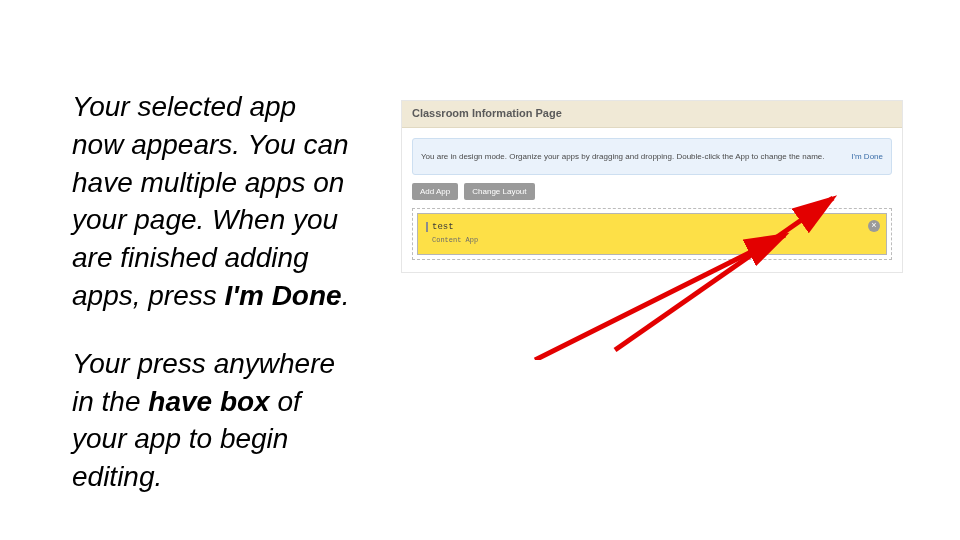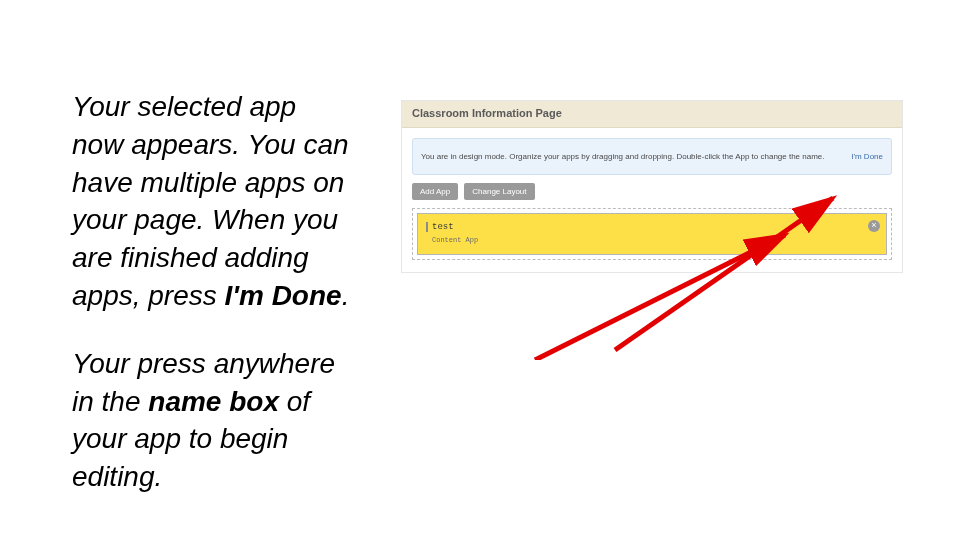--- a/index.html
+++ b/index.html
@@ -131,21 +131,21 @@
   }
 </style>
 </head>
 <body>
 
 <div class="left-text">
   <div class="para1">
     <span>Your selected app now appears. You can have multiple apps on your page.  When you are finished adding apps, press </span><span class="bold">I'm Done</span><span>.</span>
   </div>
   <div class="para2">
-    <span>Your press anywhere in the </span><span class="bold">name box</span><span> of your app to begin editing.</span>
+    <span>Your press anywhere in the </span><span class="bold">have box</span><span> of your app to begin editing.</span>
   </div>
 </div>
 
 <div class="shot">
   <div class="page-header">
     <div class="page-title">Classroom Information Page</div>
   </div>
 
   <div class="design-banner">
     <div class="design-text">You are in design mode. Organize your apps by dragging and dropping. Double-click the App to change the name.</div>

